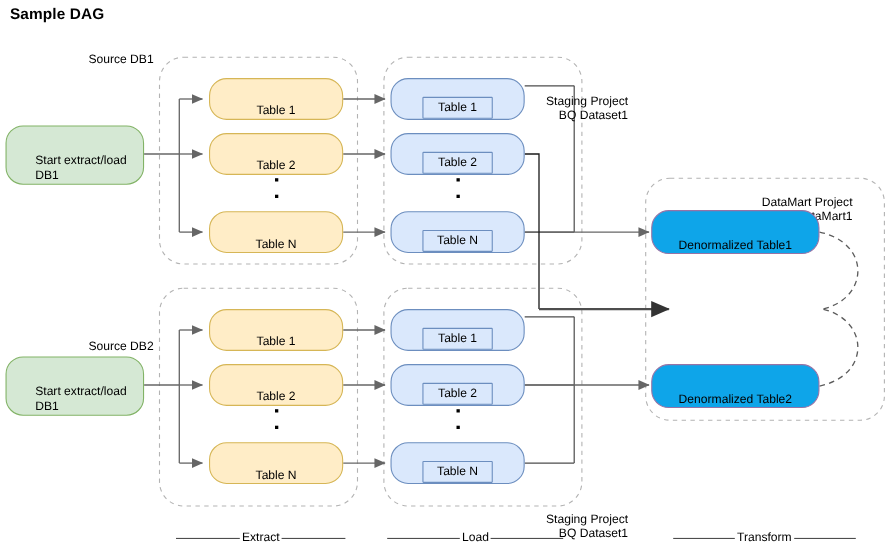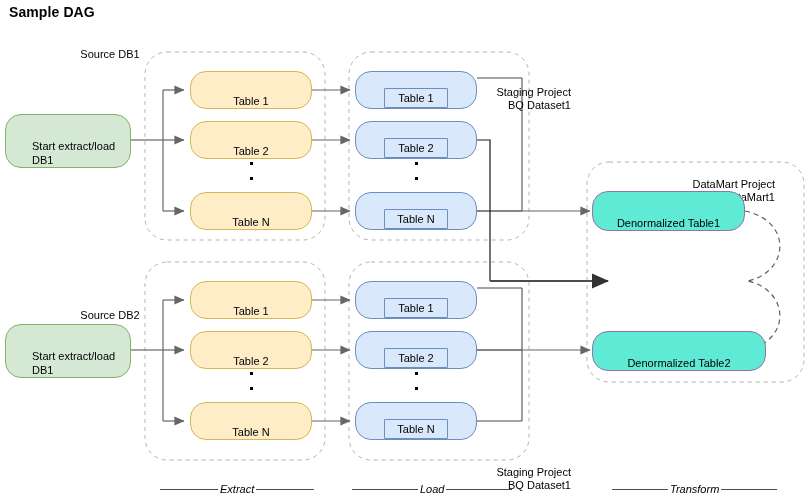--- a/index.html
+++ b/index.html
@@ -13,33 +13,33 @@
 
   .grouplabel{position:absolute;font-size:11px;line-height:13px;text-align:center;white-space:pre;}
   .grouplabel.right{text-align:right;}
 
   .node{position:absolute;box-sizing:border-box;border-radius:16px;
         display:flex;align-items:flex-end;justify-content:center;
         font-size:11px;line-height:14px;text-align:center;}
   .node.green{background:#d5e8d4;border:1px solid #82b366;justify-content:flex-start;padding-left:26px;text-align:left;}
   .node.yellow{background:#ffedc7;border:1px solid #d6b656;}
   .node.blue{background:#dae8fc;border:1px solid #6c8ebf;}
-  .node.purple{background:#5eead4;border:1px solid #9673a6;}
+  .node.purple{background:#0ea5e9;border:1px solid #9673a6;}
 
   .inner{box-sizing:border-box;border:1px solid #6c8ebf;background:#dae8fc;
          width:64px;height:20px;display:flex;align-items:center;justify-content:center;
          font-size:11px;border-radius:1px;}
 
   .dots{position:absolute;width:20px;text-align:center;}
   .dot{width:3px;height:3px;background:#000;display:block;margin:0 auto;}
   .dot+.dot{margin-top:12px;}
 
   .stagelabel{position:absolute;display:flex;align-items:center;font-size:11px;white-space:nowrap;}
   .stagelabel .ln{height:1px;background:#4d4d4d;}
-  .stagelabel .tx{padding:0 2px;font-style:italic;}
+  .stagelabel .tx{padding:0 2px;}
 
   .ml{margin-left:2px;}
 </style>
 </head>
 <body>
 
 <div class="canvas">
 
   <div class="title">Sample DAG</div>
 
@@ -204,21 +204,21 @@
     <div class="inner">
       <span>Table N</span>
     </div>
   </div>
 
   <div class="node purple" style="left:592px;top:191px;width:153px;height:40px;">
     <span>Denormalized Table1</span>
   </div>
 
 
-  <div class="node purple" style="left:592px;top:331px;width:174px;height:40px;">
+  <div class="node purple" style="left:592px;top:331px;width:153px;height:40px;">
     <span>Denormalized Table2</span>
   </div>
 
   <div class="stagelabel" style="left:160px;top:483px;">
     <span class="ln" style="width:58px;"></span>
     <span class="tx">Extract</span>
     <span class="ln" style="width:58px;"></span>
   </div>
   <div class="stagelabel" style="left:352px;top:483px;">
     <span class="ln" style="width:66px;"></span>

